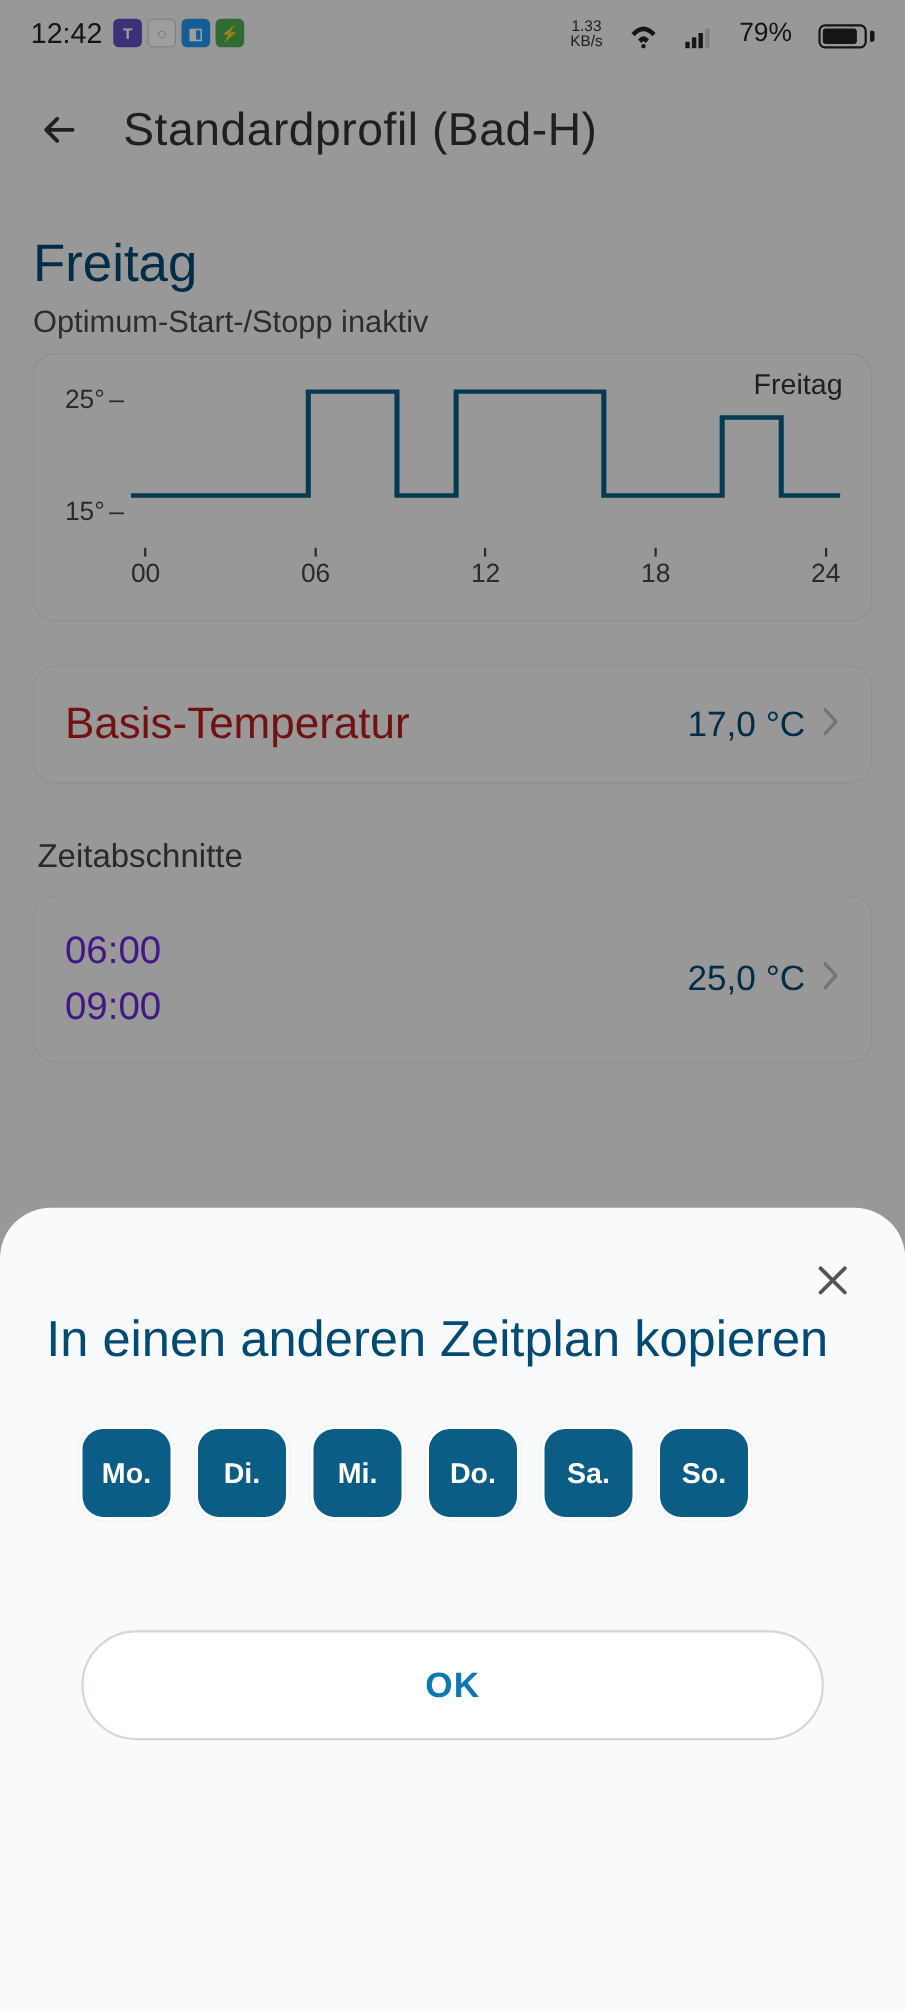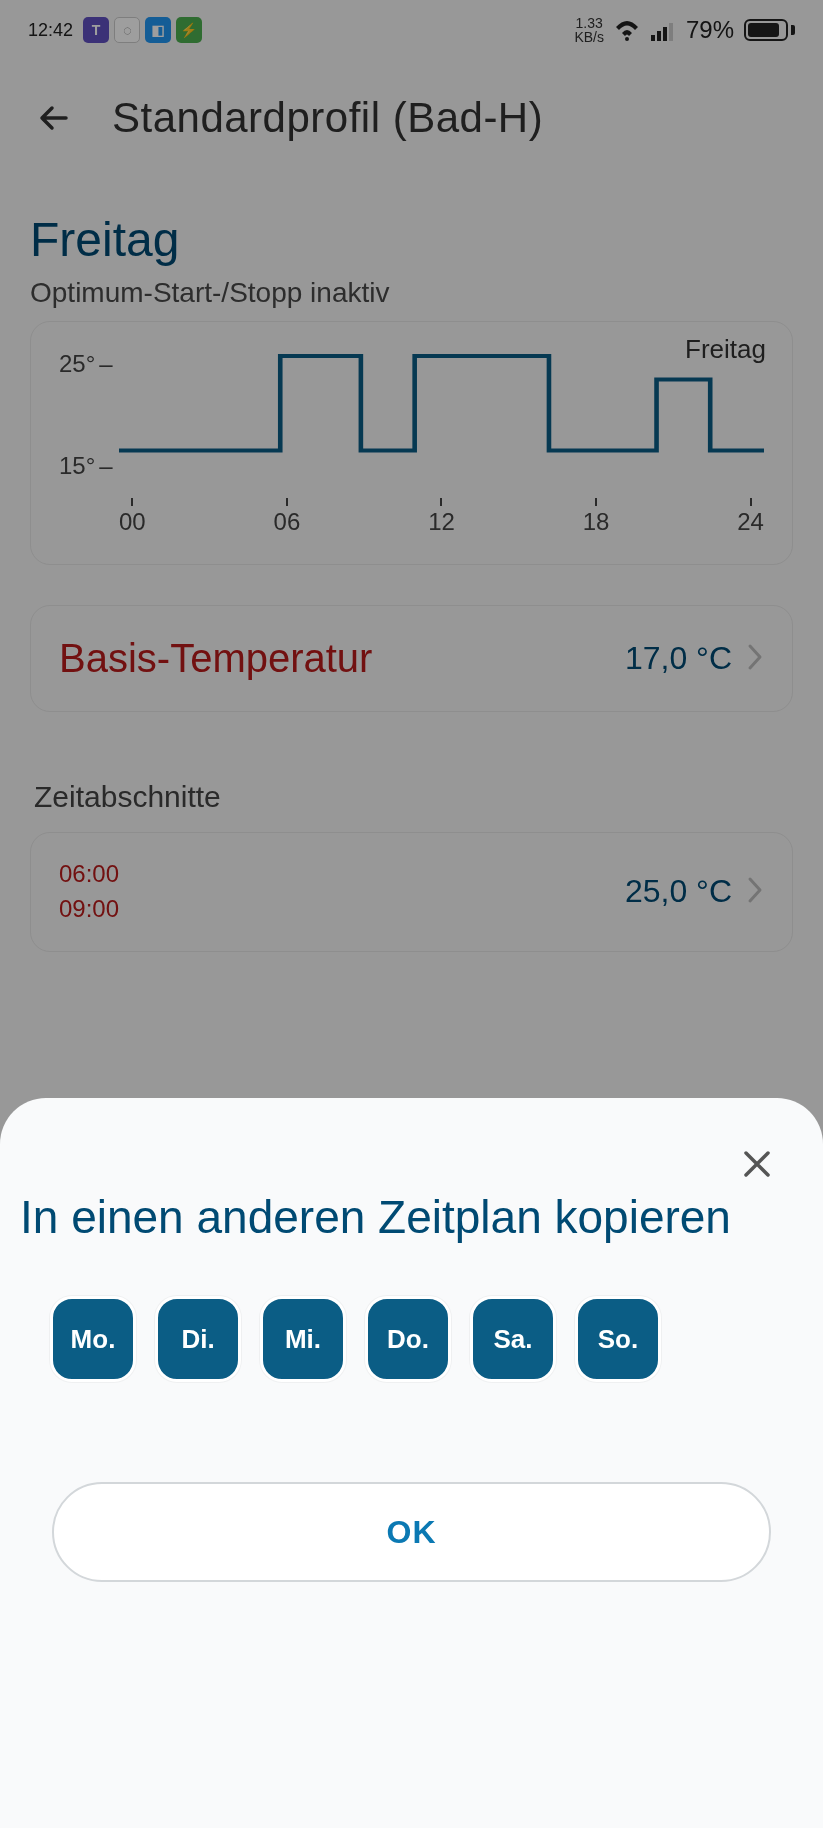--- a/index.html
+++ b/index.html
@@ -2,28 +2,28 @@
 <html><head>
 <meta charset="utf-8">
 <style>
   * { box-sizing: border-box; margin: 0; padding: 0; }
   html, body { width: 823px; height: 1828px; overflow: hidden; font-family: -apple-system, Helvetica, Arial, sans-serif; background: #f0f0f0; }
   .screen { width: 823px; height: 1828px; position: relative; background: #f5f5f5; }
 
   
   .statusbar { height: 60px; display: flex; align-items: center; justify-content: space-between; padding: 0 28px; font-size: 24px; color: #222; font-weight: 500; }
   .status-left { display: flex; align-items: center; gap: 10px; }
-  .status-time { font-size: 18px; font-weight: 500; }
+  .status-time { font-size: 26px; font-weight: 500; }
   .status-icons-left { display: flex; gap: 5px; }
   .mini-icon { width: 26px; height: 26px; border-radius: 5px; display: inline-flex; align-items: center; justify-content: center; font-size: 14px; color: #fff; font-weight: bold; }
   .ic-purple { background:#6050c0; }
   .ic-white { background:#fff; border:1px solid #ccc; color:#666; }
   .ic-blue { background:#2196f3; }
   .ic-green { background:#4caf50; }
-  .status-right { display: flex; align-items: center; gap: 10px; }
+  .status-right { display: flex; align-items: flex-end; gap: 24px; }
   .kbs { font-size: 14px; line-height: 1; text-align: center; color:#333; }
   .signal-icons { display:flex; gap:6px; align-items:center; }
   .battery { display:flex; align-items:center; gap:3px; }
   .battery-body { width: 44px; height: 22px; border: 2.5px solid #222; border-radius: 6px; position: relative; }
   .battery-fill { position:absolute; left:2px; top:2px; bottom:2px; width: 78%; background:#222; border-radius:3px; }
   .battery-tip { width: 4px; height: 10px; background:#222; border-radius: 0 2px 2px 0; }
 
   
   .app-header { display:flex; align-items:center; gap: 38px; padding: 34px 34px 20px; }
   .back-btn { width: 40px; height: 40px; display:flex; align-items:center; justify-content:center; }
@@ -43,30 +43,30 @@
   .x-axis { display:flex; justify-content:space-between; margin-top:8px; padding-left:60px; font-size:24px; color:#444; }
   .x-tick { display:flex; flex-direction:column; align-items:center; gap:2px; }
   .x-tick .tick-mark { width:2px; height:8px; background:#444; }
 
   .row-card { background:#f6f6f6; border:1px solid #e5e5e5; border-radius:20px; padding: 30px 28px; margin-top:40px; display:flex; align-items:center; justify-content:space-between; }
   .row-label { font-size:40px; color:#b91c1c; }
   .row-value { display:flex; align-items:center; gap:14px; }
   .row-temp { font-size:32px; color:#004a73; }
   .chevron { color:#bbb; }
 
-  .section-title { font-size:30px; color:#444; margin-top:68px; margin-bottom:18px; padding-left:4px; }
+  .section-title { font-size:30px; color:#444; margin-top:50px; margin-bottom:18px; padding-left:4px; }
 
   .slot-card { background:#f6f6f6; border:1px solid #e5e5e5; border-radius:20px; padding: 24px 28px; display:flex; align-items:center; justify-content:space-between; }
-  .slot-times { font-size:24px; color:#b91c1c; line-height:1.45;text-align:right; }
+  .slot-times { font-size:35px; color:#6d28d9; line-height:1.45;text-align:right; }
 
   
   .dim { position:absolute; inset:0; background:rgba(0,0,0,0.38); }
 
   
-  .sheet { position:absolute; left:0; right:0; bottom:0; background:#f9fafb; border-radius: 46px 46px 0 0; padding: 44px 20px 60px; min-height: 730px; }
+  .sheet { position:absolute; left:0; right:0; bottom:0; background:#f9fafb; border-radius: 46px 46px 0 0; padding: 44px 42px 60px; min-height: 730px; }
   .sheet-close { position:absolute; top:44px; right:44px; width:44px; height:44px; display:flex; align-items:center; justify-content:center; }
   .sheet-title { font-size:46px; color:#004a73; font-weight:400; line-height:1.35; margin-top:44px; margin-bottom:48px; }
   .days-grid { display:flex; flex-wrap:wrap; gap:19px; padding: 0 30px; margin-bottom: 100px; }
   .day-chip { width:86px; height:86px; border-radius:22px; display:flex; align-items:center; justify-content:center; font-size:26px; font-weight:600; border:3px solid #fff; box-shadow: 0 0 0 1px rgba(0,0,0,0.04); }
   .day-chip.selected { background:#0b5d85; color:#fff; }
   .day-chip.disabled { background:#eceded; color:#9aa0a3; }
   .ok-button { width: calc(100% - 64px); margin: 0 32px; height: 100px; border-radius: 60px; border:2px solid #d3d7da; background:#fff; display:flex; align-items:center; justify-content:center; font-size:32px; color:#0b79b3; font-weight:600; letter-spacing:1px; }
 </style>
 </head>
 <body>

